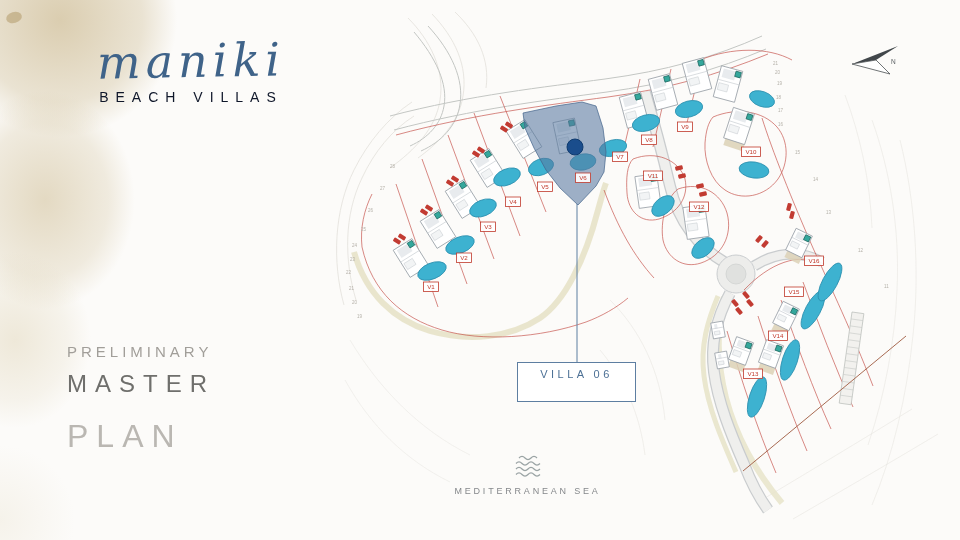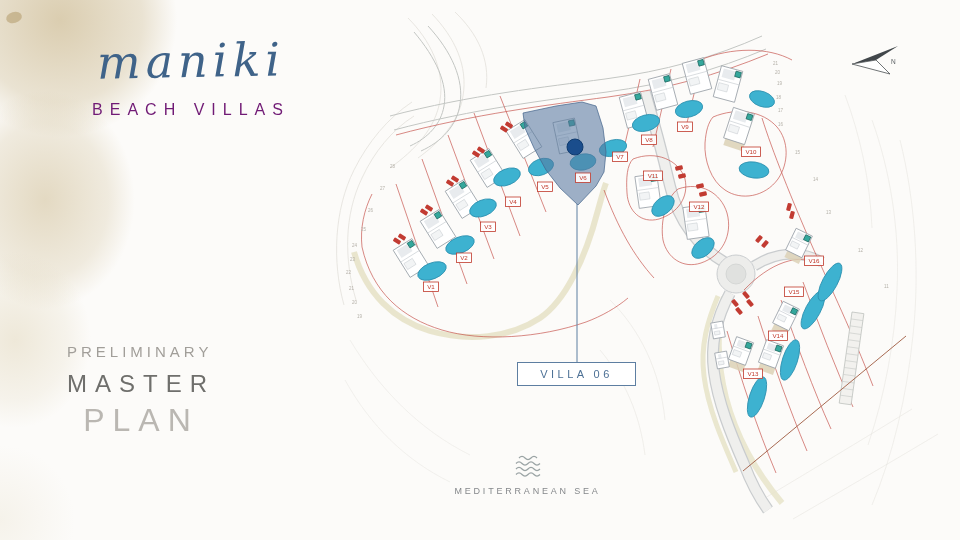--- a/index.html
+++ b/index.html
@@ -12,26 +12,26 @@
     background:radial-gradient(closest-side,rgba(203,184,140,.5),rgba(211,196,160,.3) 55%,rgba(215,205,175,0) 78%);}
   #blob3{left:-80px;top:230px;width:190px;height:220px;
     background:radial-gradient(closest-side,rgba(219,206,172,.42),rgba(224,214,186,.22) 55%,rgba(228,220,198,0) 80%);}
   #blob4{left:-100px;top:420px;width:200px;height:200px;
     background:radial-gradient(closest-side,rgba(230,222,200,.3),rgba(235,229,210,0) 75%);}
   #speck{position:absolute;left:6px;top:12px;width:16px;height:11px;border-radius:50%;
     background:rgba(178,155,105,.55);transform:rotate(-15deg);}
   #logo{position:absolute;left:58px;top:37px;width:266px;text-align:center;}
   #logo .script{font-family:"DejaVu Serif",serif;font-style:italic;font-size:46px;
     color:#3f6389;letter-spacing:5px;line-height:1.05;transform:rotate(-1deg);}
-  #logo .tag{margin-top:16px;font-size:16px;letter-spacing:7px;color:#701a75;}
+  #logo .tag{margin-top:4px;font-size:14px;letter-spacing:7px;color:#0f172a;}
   #titleblock{position:absolute;left:67px;top:343px;}
   #titleblock .eyebrow{font-size:15px;letter-spacing:4px;color:#a19e99;}
   #titleblock .l1{margin-top:10px;font-size:24px;letter-spacing:8px;color:#6f6f6c;}
-  #titleblock .l2{margin-top:4px;font-size:32px;letter-spacing:8px;color:#bab7b2;text-align:center;}
-  #callout{position:absolute;left:517px;top:362px;width:119px;height:24px;
+  #titleblock .l2{margin-top:20px;font-size:32px;letter-spacing:8px;color:#bab7b2;}
+  #callout{position:absolute;left:517px;top:362px;width:119px;height:40px;
     background:rgba(255,255,255,.96);border:1px solid #5d7ea1;box-sizing:border-box;
     font-size:11px;letter-spacing:3.5px;color:#4c7095;text-align:center;line-height:22px;}
   #sea{position:absolute;left:420px;top:454px;width:215px;text-align:center;}
   #sea .label{margin-top:4px;font-size:9px;letter-spacing:2.8px;color:#85888b;text-align:center;}
   #sitemap{position:absolute;left:0;top:0;}
   svg text{font-family:"Liberation Sans",sans-serif;}
 </style>
 </head>
 <body>
 

